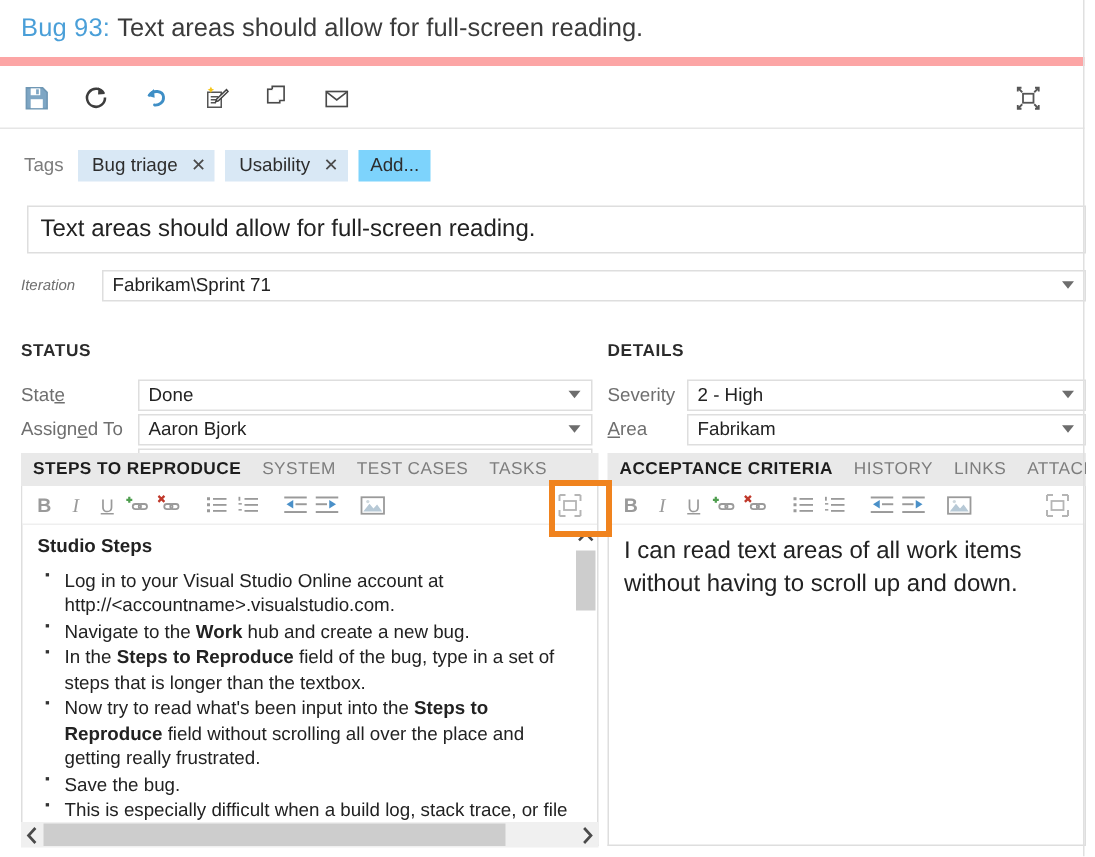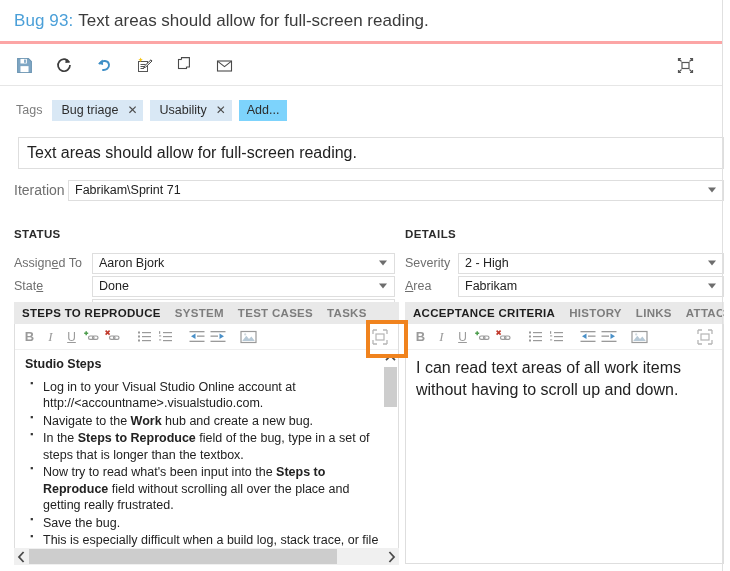--- a/index.html
+++ b/index.html
@@ -12,21 +12,21 @@
   }
   #app {
     position: relative;
     width: 730px; height: 571px;
     background: #ffffff;
   }
 
   
   .titlebar {
     position: absolute; left: 0; top: 0; width: 723px; height: 44px;
-    border-bottom: 3px solid #fca5a5;
+    border-bottom: 6px solid #fca5a5;
     display: flex; align-items: center;
     padding-left: 14px;
   }
   .bug-id { color: #4a9fd8; font-size: 17px; letter-spacing: .1px; }
   .bug-colon { color: #4a9fd8; font-size: 17px; }
   .bug-title { color: #3b3b3b; font-size: 17px; margin-left: 5px; }
 
   
   .toolbar {
     position: absolute; left: 0; top: 45px; width: 723px; height: 41px;
@@ -68,21 +68,21 @@
     border: 1px solid #dedede; background: #fff;
     display: flex; align-items: center; padding-left: 8px;
     color: #222; font-size: 16px;
   }
 
   
   .iter-row {
     position: absolute; left: 14px; top: 179px; width: 710px; height: 22px;
     display: flex; align-items: center;
   }
-  .iter-label { color: #6f6f6f; font-size: 14px; width: 54px; }
+  .iter-label { color: #6f6f6f; font-size: 10px; width: 54px; font-style: italic; }
   .iter-field {
     flex: 1; height: 21px; border: 1px solid #dedede; background: #fff;
     display: flex; align-items: center; padding-left: 6px;
     color: #222; font-size: 12.5px; position: relative;
   }
   .caret {
     position: absolute; right: 7px; top: 50%; transform: translateY(-50%);
     width: 0; height: 0;
     border-left: 4.5px solid transparent; border-right: 4.5px solid transparent;
     border-top: 5px solid #6d6d6d;
@@ -108,21 +108,21 @@
   
   .panel { position: absolute; top: 302px; }
   .panel-left  { left: 14px;  width: 385px; height: 262px; }
   .panel-right { left: 405px; width: 319px; height: 262px; }
 
   .tabs {
     height: 22px; background: #e9e9e9;
     display: flex; align-items: center; padding-left: 8px;
     overflow: hidden; white-space: nowrap;
   }
-  .tab { font-size: 11.5px; color: #7d7d7d; margin-right: 14px; letter-spacing: .3px; cursor: pointer; font-weight: bold; }
+  .tab { font-size: 11.5px; color: #7d7d7d; margin-right: 14px; letter-spacing: .3px; cursor: pointer; }
   .tab.active { color: #1d1d1d; font-weight: bold; }
 
   .rte {
     border: 1px solid #dedede; border-top: none;
     background: #fff; height: calc(100% - 22px);
     display: flex; flex-direction: column;
   }
   .rte-toolbar {
     height: 25px; display: flex; align-items: center;
     padding-left: 4px; background: #fff; flex: none;
@@ -283,31 +283,31 @@
     </span>
   </div>
 
   <div class="col-left">
     <div style="position:relative;height:16px">
       <div class="section-head" style="left:0;top:0">STATUS</div>
     </div>
     <div style="height:8px"></div>
 
     <div class="frow">
+      <span class="flabel" style="width:78px">Stat<u>e</u></span>
+      <span class="fctl" style="width:303px">
+        <span>Done</span>
+        <span class="caret"></span>
+      </span>
+    </div>
+
+    <div class="frow">
       <span class="flabel" style="width:78px">Assign<u>e</u>d To</span>
       <span class="fctl" style="width:303px">
         <span>Aaron Bjork</span>
-        <span class="caret"></span>
-      </span>
-    </div>
-
-    <div class="frow">
-      <span class="flabel" style="width:78px">Stat<u>e</u></span>
-      <span class="fctl" style="width:303px">
-        <span>Done</span>
         <span class="caret"></span>
       </span>
     </div>
 
     <div class="frow">
       <span class="flabel" style="width:78px">Reason</span>
       <span class="fctl grey" style="width:303px">Work finished</span>
     </div>
   </div>
 

